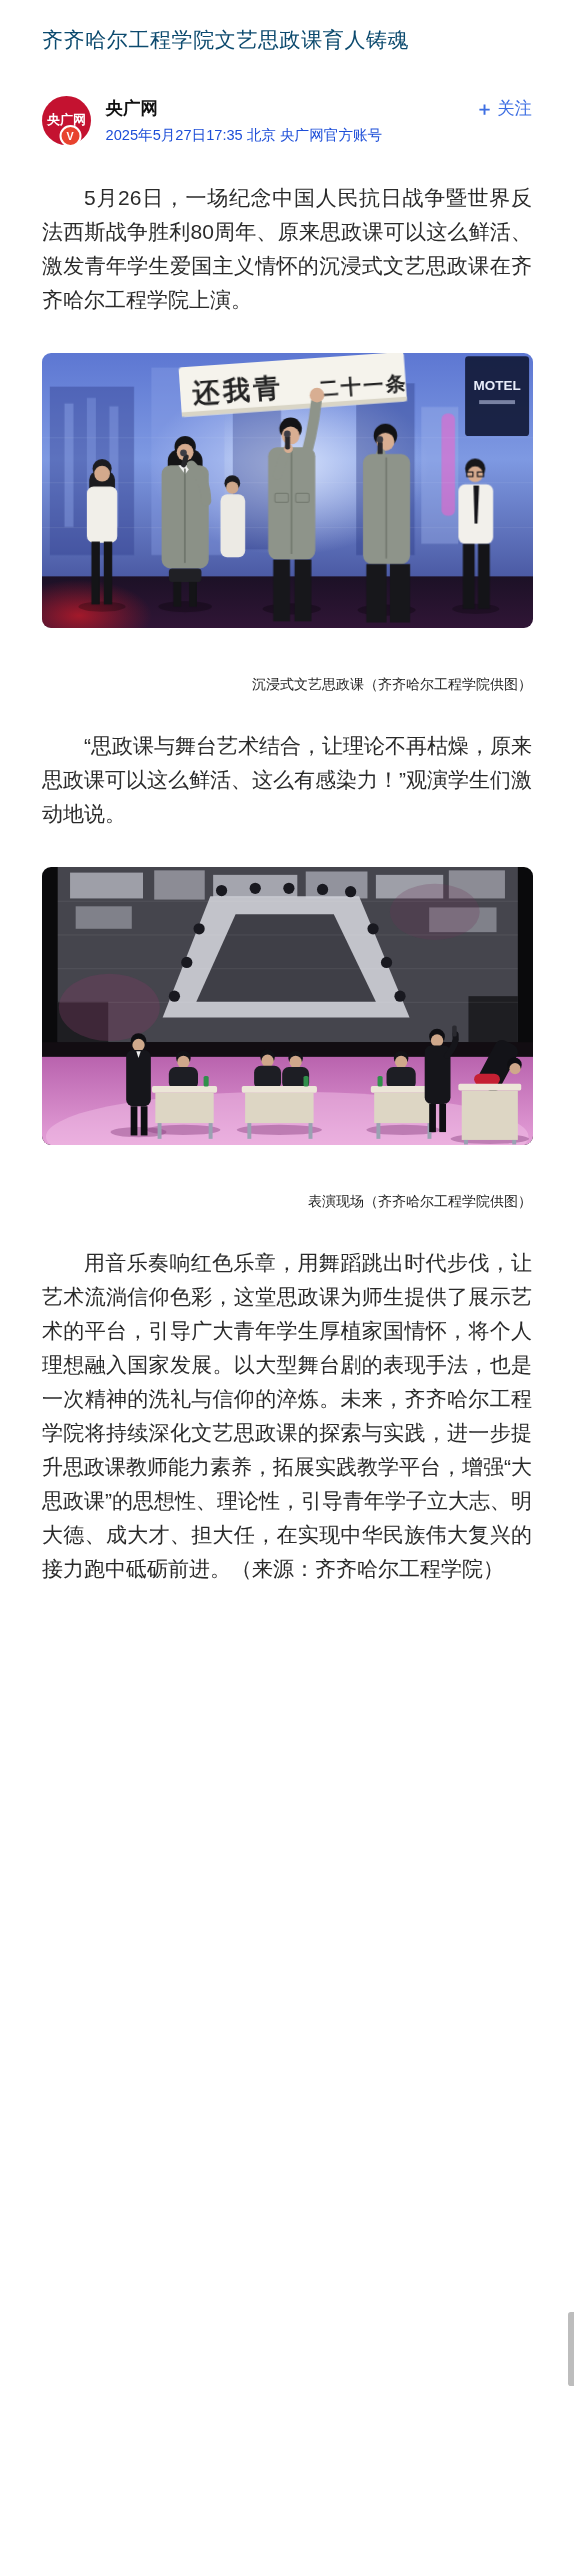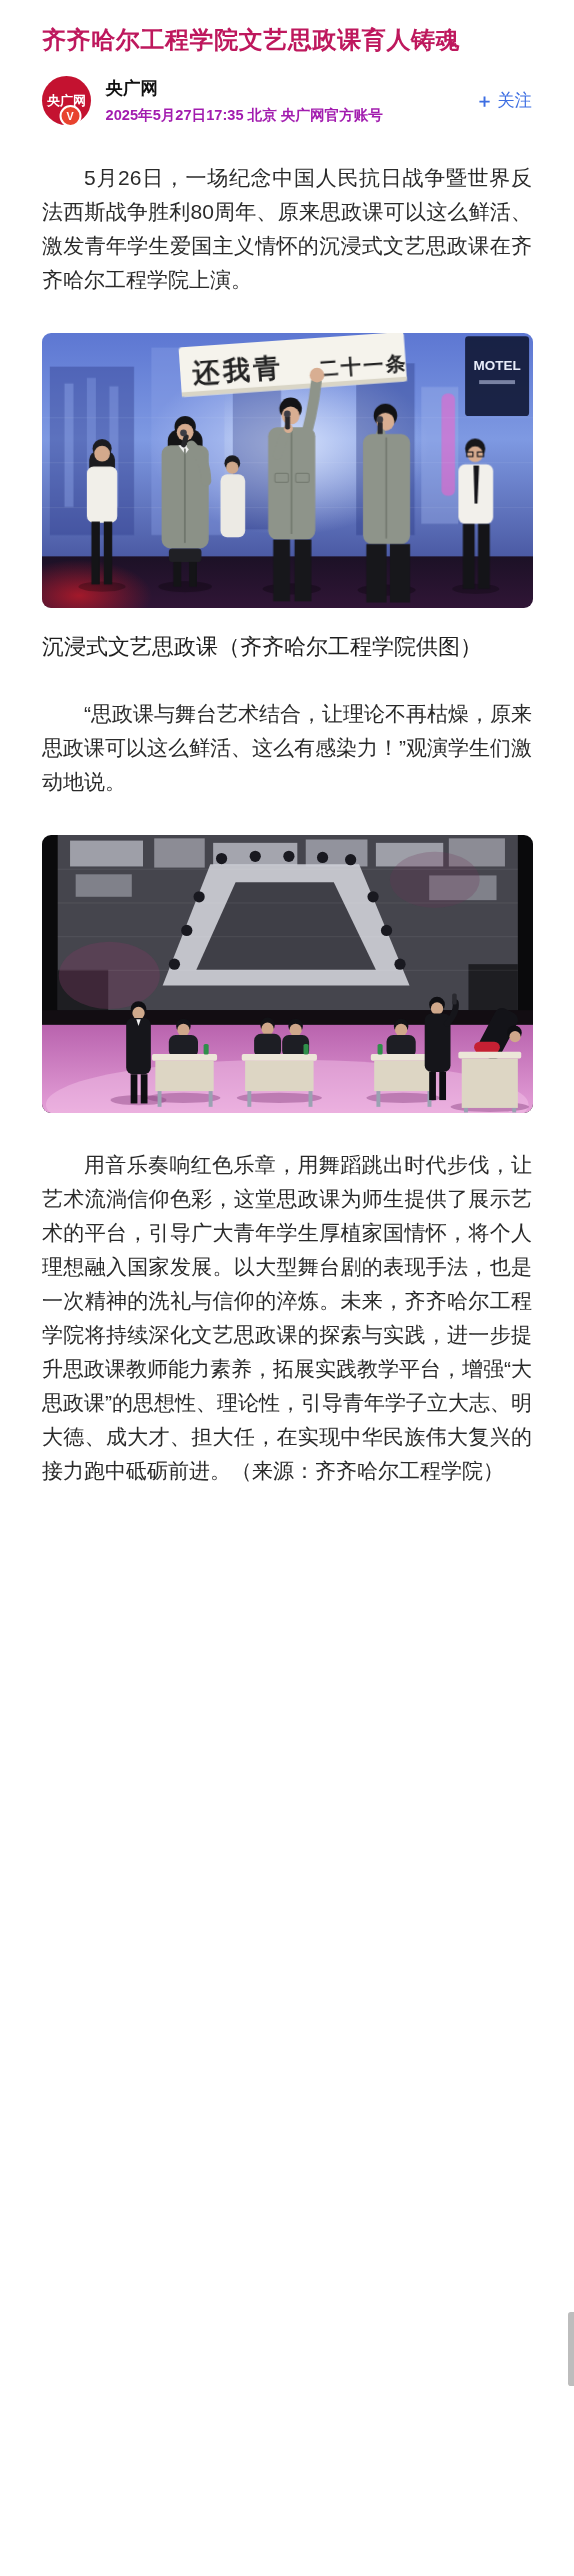--- a/index.html
+++ b/index.html
@@ -2,41 +2,41 @@
 <html style="font-size:9px"><head>
 <meta charset="utf-8">
 <style>
   html,body{margin:0;padding:0;background:#ffffff;}
   .page{
     position:relative;width:574px;height:2576px;margin:0 auto;background:#fff;
     font-family:"Liberation Sans","DejaVu Sans",sans-serif;color:#2a2a2a;overflow:hidden;
   }
   .inner{padding:0 42px;}
   .title{
-    margin:23.6px 0 0;font-size:24px;line-height:31px;font-weight:700;color:#be185d;letter-spacing:0.6px;
+    margin:23.6px 0 0;font-size:21px;line-height:31px;font-weight:400;color:#0c4a6e;letter-spacing:0.6px;
   }
-  .byline{margin-top:21px;display:flex;align-items:center;}
+  .byline{margin-top:41px;display:flex;align-items:flex-start;}
   .avatar{position:relative;width:49px;height:49px;border-radius:50%;background:#c41230;flex:none;}
   .avatar-text{position:absolute;left:0;right:0;top:15.7px;text-align:center;color:#fff;font-weight:700;font-size:13px;}
   .badge{
     position:absolute;left:50%;bottom:-2.2px;transform:translateX(-34%);
     width:18px;height:18px;border-radius:50%;background:#e8432e;border:2.2px solid #fff;
     color:#fff;font-weight:700;font-size:10.7px;display:flex;align-items:center;justify-content:center;
   }
   .who{margin-left:14.6px;}
   .name{font-size:17.4px;font-weight:700;color:#111;}
-  .meta{margin-top:6.7px;font-size:14.6px;color:#a21caf;font-weight:bold;}
+  .meta{margin-top:6.7px;font-size:14.6px;color:#1d4ed8;}
   .follow{margin-left:auto;color:#3d6ee2;font-size:17.4px;display:flex;align-items:center;cursor:pointer;}
   .follow .plus{font-size:18.5px;font-weight:700;margin-right:3.4px;}
   .para{margin:35px 0 0;font-size:21px;line-height:34px;text-align:justify;text-indent:2em;color:#2a2a2a;}
   .para.first{margin-top:36px;}
   figure{margin:36px 0 0;padding:0;}
   .photo{display:block;width:491px;height:275px;border-radius:9px;overflow:hidden;}
   .photo.ph2{height:278px;}
-  figcaption{margin:24px 0 0;text-align:left;font-size:22px;color:#1f1f1f;}
+  figcaption{margin:48px 0 0;text-align:right;font-size:14px;color:#1f1f1f;}
   .scroll-thumb{position:absolute;right:0;top:2312px;width:5.6px;height:74px;background:#bdbdbd;border-radius:2.8px 0 0 2.8px;}
 </style>
 </head>
 <body>
 
 <div class="page">
   <div class="inner">
 
     <h1 class="title">齐齐哈尔工程学院文艺思政课育人铸魂</h1>
 
@@ -305,20 +305,21 @@
           </g>
           <g>
             <rect x="770" y="368" width="46" height="20" rx="10" fill="#c52033"></rect>
             <rect x="742" y="386" width="112" height="12" rx="3" fill="#ece6d8"></rect>
             <rect x="748" y="398" width="100" height="88" fill="#ddd6c4"></rect>
             <rect x="752" y="486" width="7" height="8" fill="#9aa2b2"></rect>
             <rect x="838" y="486" width="7" height="8" fill="#9aa2b2"></rect>
           </g>
         </g>
       </svg>
+      <figcaption>表演现场（齐齐哈尔工程学院供图）</figcaption>
     </figure>
 
     <p class="para">用音乐奏响红色乐章，用舞蹈跳出时代步伐，让艺术流淌信仰色彩，这堂思政课为师生提供了展示艺术的平台，引导广大青年学生厚植家国情怀，将个人理想融入国家发展。以大型舞台剧的表现手法，也是一次精神的洗礼与信仰的淬炼。未来，齐齐哈尔工程学院将持续深化文艺思政课的探索与实践，进一步提升思政课教师能力素养，拓展实践教学平台，增强“大思政课”的思想性、理论性，引导青年学子立大志、明大德、成大才、担大任，在实现中华民族伟大复兴的接力跑中砥砺前进。（来源：齐齐哈尔工程学院）</p>
 
   </div>
 
   <div class="scroll-thumb"></div>
 </div>
 
 

